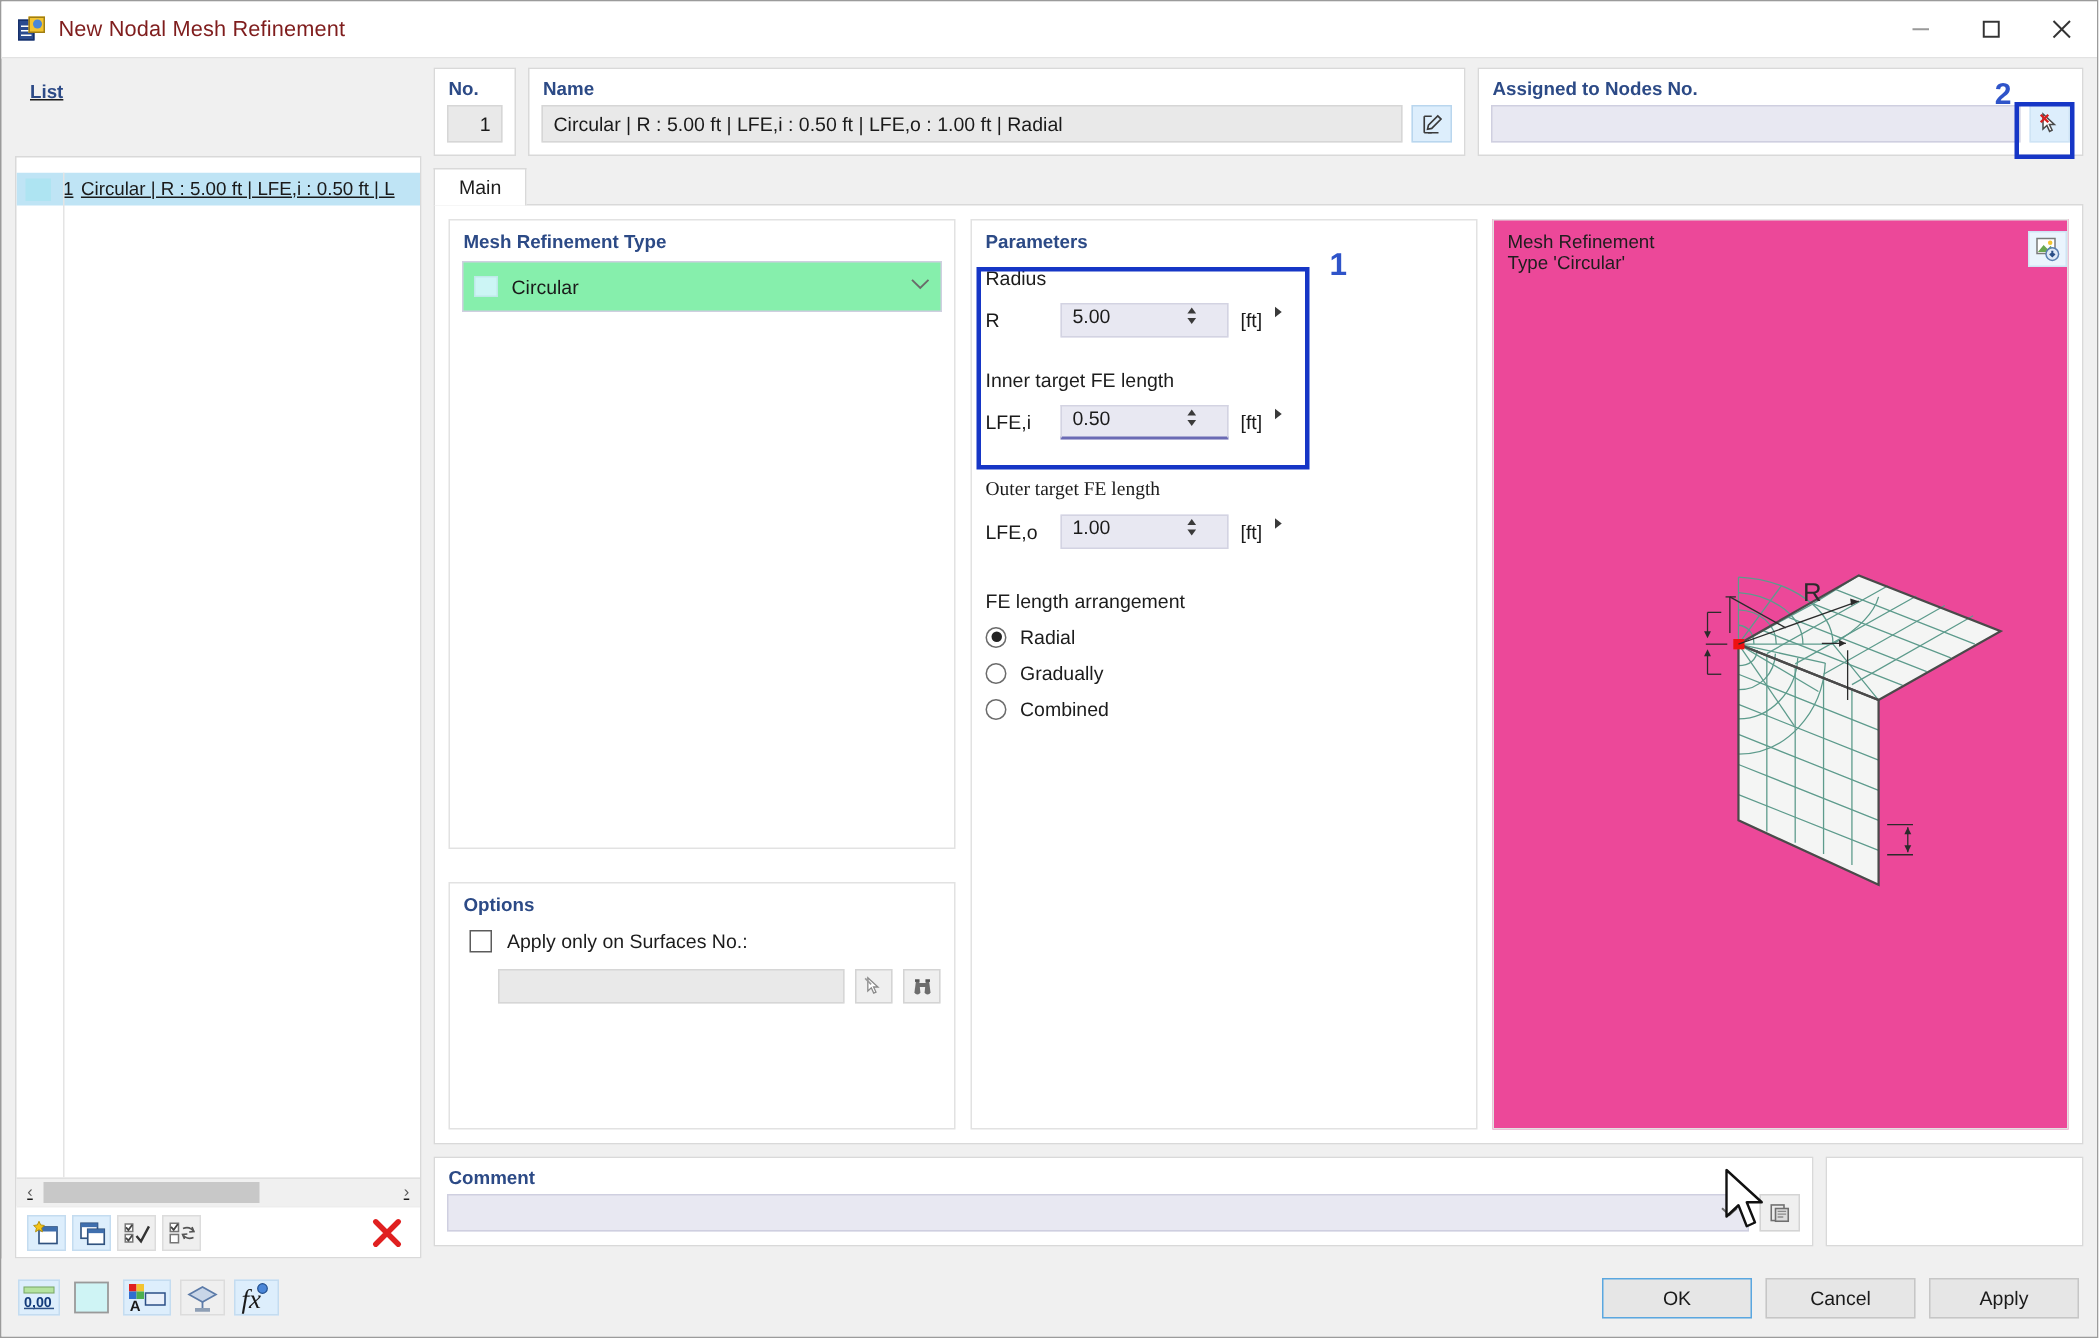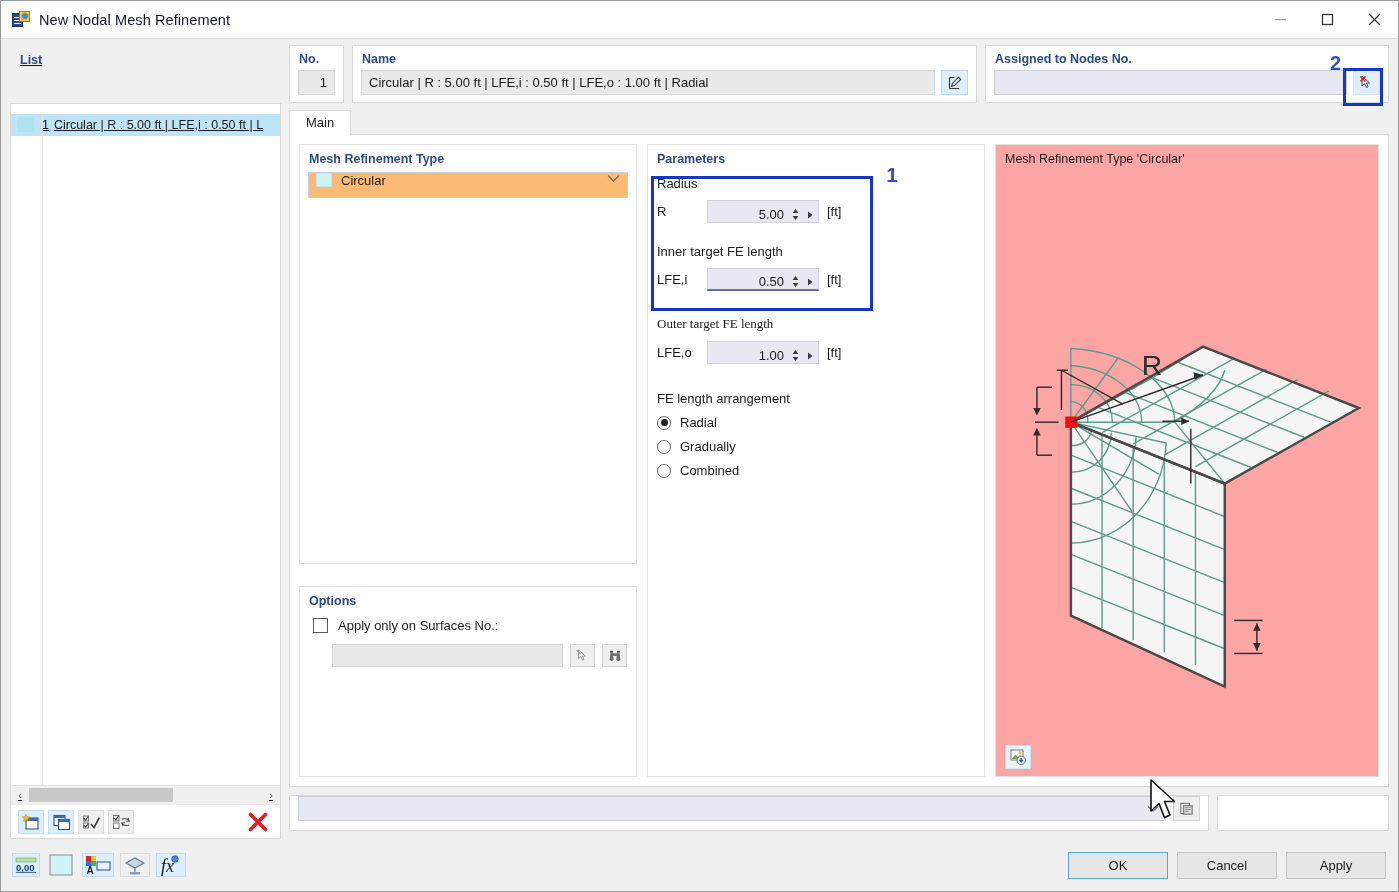--- a/index.html
+++ b/index.html
@@ -32,21 +32,21 @@
     position: relative; flex: none;
   }
   #app-icon .ic-a { position:absolute; left:0; top:2px; width:11px; height:14px;
     background:#2b4b8f; border:1px solid #16306b; }
   #app-icon .ic-a i { position:absolute; left:1px; background:#ffffff; height:1.5px; width:7px; display:block;}
   #app-icon .ic-b { position:absolute; right:0; top:0; width:11px; height:11px;
     background:#f3c430; border:1px solid #a07e12; }
   #app-icon .ic-b em { position:absolute; left:1.5px; top:1.5px; width:6px; height:6px;
     border-radius:50%; background:#4a86d8; display:block;}
   #window-title {
-    font-size: 14.5px; color: #0f172a; letter-spacing: .1px;
+    font-size: 14.5px; color: #7f1d1d; letter-spacing: .1px;
   }
   #win-controls { margin-left: auto; display: flex; height: 38px; }
   .wc {
     width: 47px; height: 38px; display: flex; align-items: center; justify-content: center;
     font-size: 15px; color: #444;
   }
   .wc svg { display:block; }
 
   
   #topstrip {
@@ -153,33 +153,33 @@
   #options-group { flex: 1 1 auto; padding: 0; }
   #col-params { width: 338px; flex:none; }
   #col-preview { flex: 1 1 auto; min-width:0; position:relative; }
 
   .grp-title {
     color:#2c4a86; font-weight:bold; font-size:12.5px; padding: 7px 9px 6px 9px;
   }
   .grp-title.plain { color:#1e1e1e; font-weight:normal; }
 
   .select {
-    margin: 0 8px; height: 26px; background:#fdba74; border:1px solid #cfcfe0;
-    display:flex; align-items:flex-start; padding: 0 7px; font-size:13px; gap: 9px;
+    margin: 0 8px; height: 26px; background:#86efac; border:1px solid #cfcfe0;
+    display:flex; align-items:center; padding: 16px 7px; font-size:13px; gap: 9px;
   }
   .select .swatch { width:16px; height:14px; background:#ccf5f5; border:1px solid #bfe9e9; }
   .select .chev { margin-left:auto; color:#5a5a5a; font-size:11px; }
 
   
   .sublabel { font-size: 13px; color:#1c1c1c; }
   .prow { display:flex; align-items:center; gap: 8px; }
   .prow .pname { width: 42px; font-size: 13px; }
   .spin {
     width: 112px; height: 23px; background:#e8e8f2; border:1px solid #d3d3e2;
-    display:flex; align-items:flex-end; padding: 0 4px 0 7px; font-size:13px;
+    display:flex; align-items:flex-start; padding: 0 4px 0 7px; font-size:13px;gap:44px;
   }
   .spin.underline { border-bottom: 2px solid #6a6ab4; }
   .spin .val { flex:1; text-align:right; }
   .spin .arrows {
     width: 11px; margin-left: 6px; display:flex; flex-direction:column;
     align-items:center; justify-content:center; line-height:0.6; color:#333; font-size:8px;
   }
   .spin .more { margin-left: 5px; color:#333; font-size: 9px; }
   .unit { font-size:13px; }
 
@@ -197,22 +197,22 @@
   }
   .radio.on::after {
     content:''; width:7px; height:7px; border-radius:50%; background:#222;
   }
   .checkbox {
     width: 15px; height: 15px; border:1.5px solid #5c5c5c; background:#fff; flex:none;
   }
 
   
   #preview-box {
-    background:#fca5a5; border:1px solid #e2e2e2; height: 100%;
-    display:flex; flex-direction:column; position:relative; overflow:hidden;
+    background:#ec4899; border:1px solid #e2e2e2; height: 100%;
+    display:flex; flex-direction:row; position:relative; overflow:hidden;
   }
   #preview-svg { flex:1 1 auto; }
   #preview-toolbar { height: 38px; display:flex; align-items:center; padding-left: 9px; }
 
   
   #commentrow { display:flex; gap: 8px; padding: 8px 0 8px 0; }
   #comment-panel { flex: 1 1 auto; background:#fff; border:1px solid #d9d9d9; min-width:0;}
   #comment-extra { width: 172px; flex:none; background:#fff; border:1px solid #d9d9d9; }
 
   .combo {
@@ -606,20 +606,21 @@
                 </svg>
               </div>
             </div>
           </div>
         </div>
 
       </div>
 
       <div id="commentrow">
         <div id="comment-panel">
+          <div class="panel-legend">Comment</div>
           <div style="display:flex;align-items:center;gap:7px;padding:0 8px 9px 8px;">
             <div class="combo">
               <span></span>
               <span class="chev">
                 <svg width="12" height="8" viewBox="0 0 12 8">
                     <path d="M1 1.5 L6 6 L11 1.5" fill="none" stroke="#6a6a6a" stroke-width="1.3"></path>
                   </svg>
               </span>
             </div>
             <div class="iconbtn gray">

